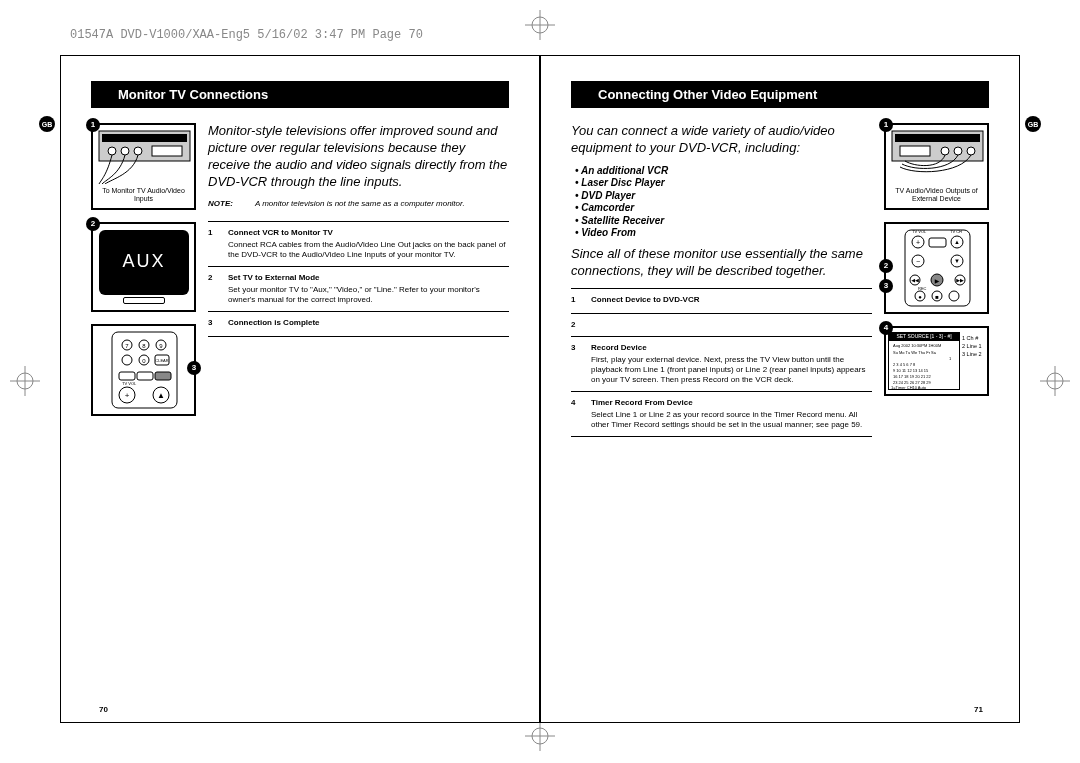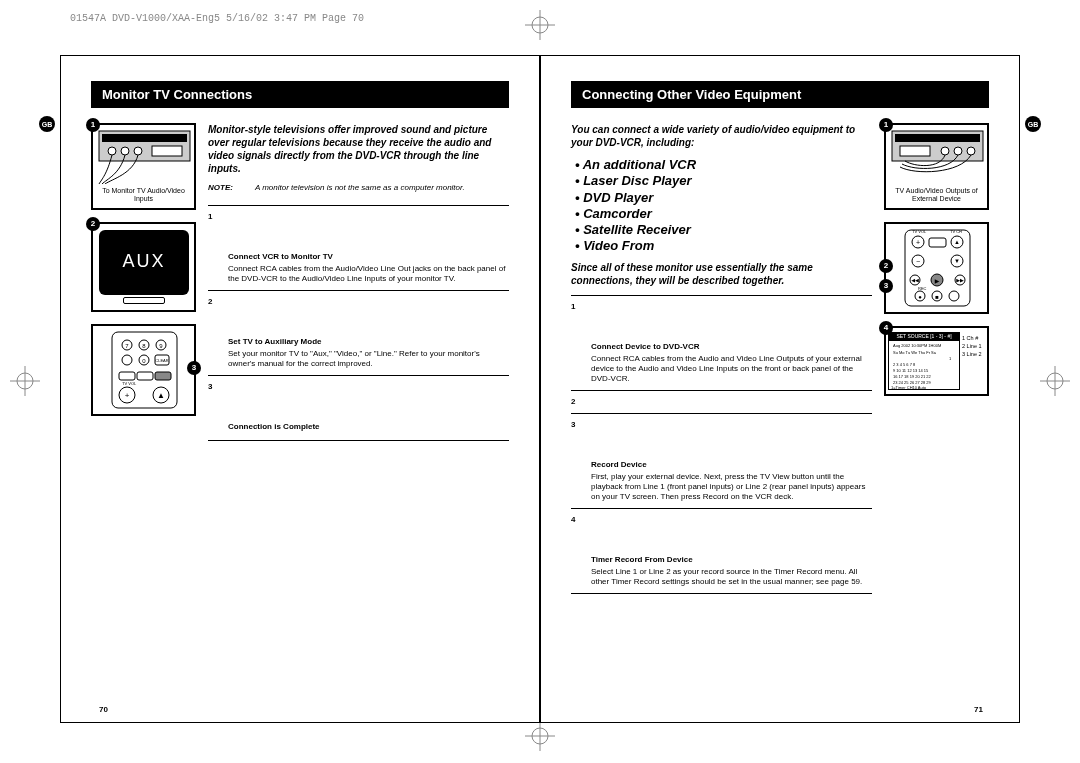--- a/index.html
+++ b/index.html
@@ -7,24 +7,24 @@
     padding: 0;
     background: #fff;
     font-family: Arial, Helvetica, sans-serif;
     width: 1080px;
     height: 763px;
     position: relative;
     font-size: 8px;
   }
   .page-header {
     position: absolute;
-    top: 13px;
+    top: 28px;
     left: 70px;
     font-family: "Courier New", monospace;
-    font-size: 10px;
+    font-size: 12px;
     color: #888;
   }
   .crop-marks {
     position: absolute;
     width: 100%;
     height: 100%;
     pointer-events: none;
   }
   .crop-marks .top-center { position:absolute; top:10px; left:50%; transform:translateX(-50%); }
   .crop-marks .bottom-center { position:absolute; bottom:10px; left:50%; transform:translateX(-50%);}
@@ -45,21 +45,21 @@
     border: 1px solid #000;
     padding: 25px 30px 15px 30px;
     position: relative;
     background:#fff;
   }
   .section-header {
     background: #000;
     color: #fff;
     font-weight: bold;
     font-size: 13px;
-    padding: 5px 10px;
+    padding: 5px 26px;
     border: 1px solid #000;
     margin-bottom: 15px;
   }
   .gb-tab {
     position: absolute;
     width: 16px;
     height: 16px;
     border-radius: 50%;
     background: #000;
     color: #fff;
@@ -97,53 +97,53 @@
     font-size:7px;
     text-align:center;
   }
   .text-col {
     flex:1;
     font-size:8px;
     line-height:1.25;
   }
   .intro {
     font-style: italic;
-    font-weight:bold;
-    font-size:10px;
+    font-weight:normal;
+    font-size:13px;
     line-height:1.3;
     margin-bottom:8px;
   }
   .note-row {
     display:flex;
     gap:22px;
     margin:8px 0 12px 0;
     font-size:8px;
   }
   .note-label { font-weight:bold; font-style:italic; }
   .note-text { font-style:italic; flex:1; }
   .bullet-list {
     list-style:none;
     padding:0 0 0 4px;
     margin:0 0 6px 0;
     font-style:italic;
     font-weight:bold;
-    font-size:13px;
+    font-size:10px;
   }
   .bullet-list li::before { content:"• "; }
   .steps {
     border-top:1px solid #000;
   }
   .step {
     border-bottom:1px solid #000;
     padding:6px 0;
     display:flex;
     gap:8px;
   }
   .step-num { font-weight:bold; width:12px; }
-  .step-body { flex:1;margin-top:40px; }
+  .step-body { flex:1; }
   .step-title { font-weight:bold; margin-bottom:2px; }
   .step-text { font-weight:normal; }
   .page-num {
     position:absolute;
     bottom:8px;
     font-weight:bold;
     font-size:8px;
   }
   .page-num.left { left:38px; }
   .page-num.right { right:36px; }
@@ -283,21 +283,21 @@
           <div class="step">
             <div class="step-num">1</div>
             <div class="step-body">
               <div class="step-title">Connect VCR to Monitor TV</div>
               <div class="step-text">Connect RCA cables from the Audio/Video Line Out jacks on the back panel of the DVD-VCR to the Audio/Video Line Inputs of your monitor TV.</div>
             </div>
           </div>
           <div class="step">
             <div class="step-num">2</div>
             <div class="step-body">
-              <div class="step-title">Set TV to Auxiliary Mode</div>
+              <div class="step-title">Set TV to External Mode</div>
               <div class="step-text">Set your monitor TV to "Aux," "Video," or "Line." Refer to your monitor's owner's manual for the correct improved.</div>
             </div>
           </div>
           <div class="step">
             <div class="step-num">3</div>
             <div class="step-body">
               <div class="step-title">Connection is Complete</div>
             </div>
           </div>
         </div>
@@ -323,21 +323,20 @@
           <li>Satellite Receiver</li>
           <li>Video From</li>
         </ul>
         <div class="intro">Since all of these monitor use essentially the same connections, they will be described together.</div>
 
         <div class="steps">
           <div class="step">
             <div class="step-num">1</div>
             <div class="step-body">
               <div class="step-title">Connect Device to DVD-VCR</div>
-              <div class="step-text">Connect RCA cables from the Audio and Video Line Outputs of your external device to the Audio and Video Line Inputs on the front or back panel of the DVD-VCR.</div>
             </div>
           </div>
           <div class="step">
             <div class="step-num">2</div>
           </div>
           <div class="step">
             <div class="step-num">3</div>
             <div class="step-body">
               <div class="step-title">Record Device</div>
               <div class="step-text">First, play your external device. Next, press the TV View button until the playback from Line 1 (front panel inputs) or Line 2 (rear panel inputs) appears on your TV screen. Then press Record on the VCR deck.</div>

